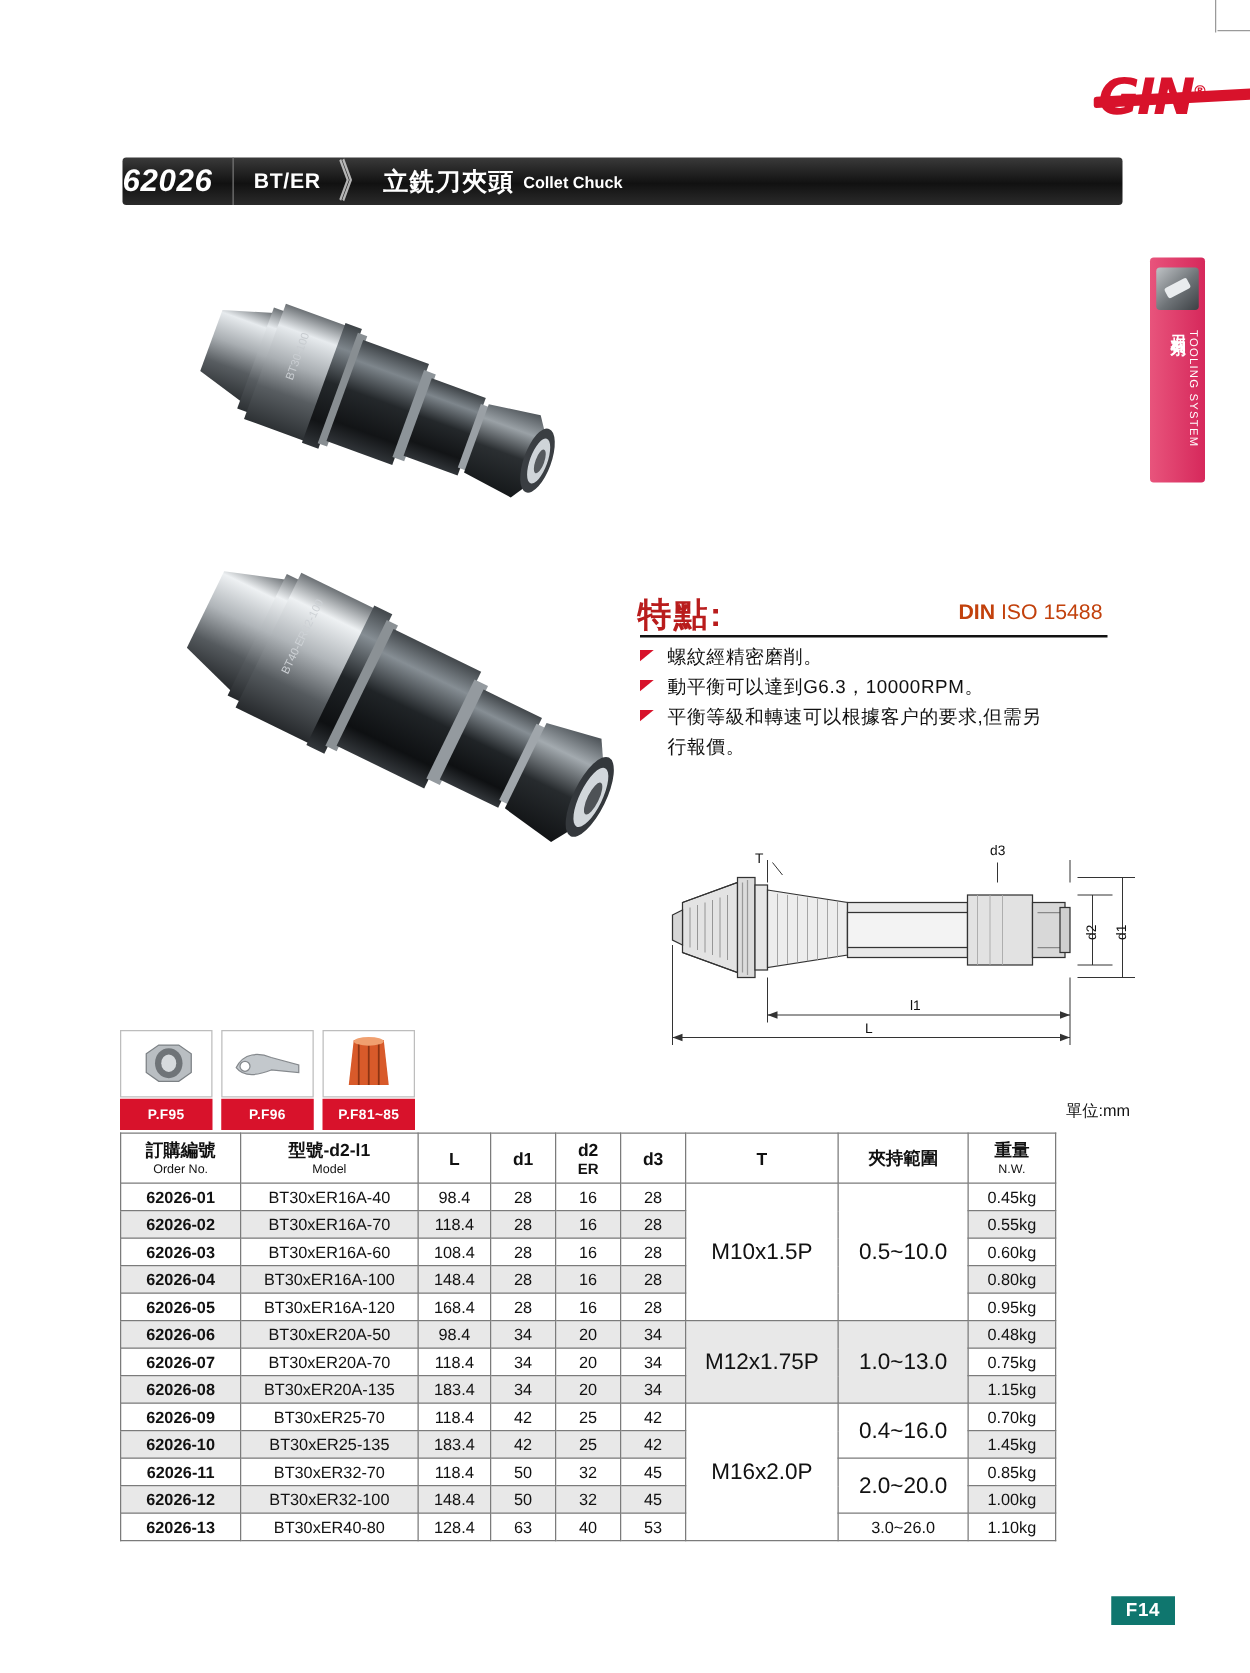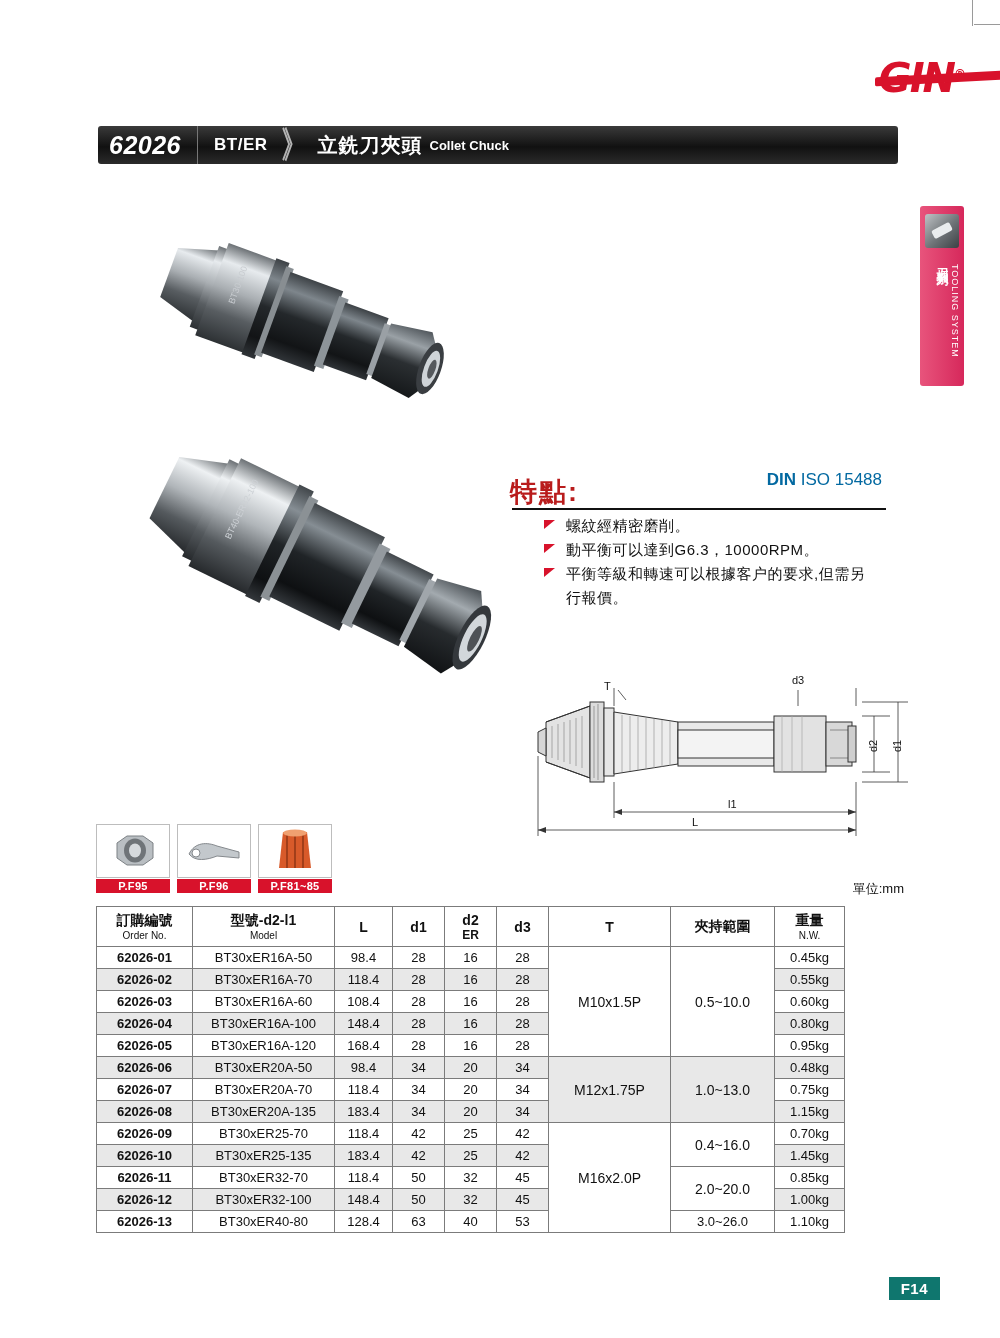--- a/index.html
+++ b/index.html
@@ -34,21 +34,21 @@
   
   .titlebar {
     position:absolute; left:98px; top:126px; width:800px; height:38px;
     background:linear-gradient(to bottom,#3a3a3a 0%, #111 55%, #2b2b2b 100%);
     border-radius:3px;
     display:flex; align-items:center;
     color:#fff;
   }
   .titlebar .code {
     font-size:25px; font-weight:bold; font-style:italic;
-    padding:0 16px 0 11px; letter-spacing:0.5px;
+    padding:0 16px 0 0; letter-spacing:0.5px;
   }
   .titlebar .sep { width:1px; height:38px; background:#777; }
   .titlebar .series {
     font-size:17px; font-weight:bold; padding:0 14px 0 16px; letter-spacing:0.5px;
   }
   .titlebar .chev {
     font-size:24px; color:#cfcfcf; font-weight:bold; padding-right:12px;
     transform:scaleY(1.5); opacity:.85;
   }
   .titlebar .name-cn { font-size:20px; font-weight:bold; letter-spacing:1px; }
@@ -83,29 +83,29 @@
   .photo { position:absolute; }
   #photo1 { left:140px; top:188px; width:330px; height:270px; }
   #photo2 { left:118px; top:432px; width:400px; height:330px; }
 
   
   .feat-title {
     position:absolute; left:510px; top:474px;
     font-size:27px; font-weight:bold; color:#b91c1c; letter-spacing:2px;
   }
   .din {
-    position:absolute; right:118px; top:470px;
-    font-size:17px; font-weight:bold; color:#0369a1;
+    position:absolute; right:118px; top:480px;
+    font-size:17px; font-weight:bold; color:#c2410c;
   }
   .din .iso { font-weight:normal; }
   .feat-rule {
     position:absolute; left:512px; top:508px; width:374px; height:2px; background:#111;
   }
   .feat-list {
-    position:absolute; left:544px; top:514px; width:400px;
+    position:absolute; left:512px; top:514px; width:400px;
     list-style:none; margin:0; padding:0;
   }
   .feat-list li {
     position:relative; padding-left:22px; font-size:15px; line-height:24px;
     color:#111; letter-spacing:.5px;
   }
   .feat-list li .mk {
     position:absolute; left:0; top:6px; width:0; height:0;
     border-left:11px solid #d8122b; border-bottom:9px solid transparent;
   }
@@ -115,21 +115,21 @@
   #drawing { position:absolute; left:530px; top:660px; width:400px; height:190px; }
 
   
   .parts { position:absolute; left:96px; top:824px; display:flex; gap:7px; }
   .part-box {
     width:74px; height:54px; border:1px solid #bdbdbd; background:#fff;
     display:flex; align-items:center; justify-content:center;
   }
   .pf-row { position:absolute; left:96px; top:879px; display:flex; gap:7px; }
   .pf {
-    width:74px; height:14px; background:#d8122b; color:#fff;
+    width:74px; height:25px; background:#d8122b; color:#fff;
     font-size:11px; font-weight:bold; display:flex; align-items:center;
     justify-content:center; letter-spacing:.3px;
   }
 
   .unit {
     position:absolute; right:96px; top:880px; font-size:13px; color:#111;
   }
 
   
   table.spec {
@@ -149,21 +149,21 @@
   .col-l      { width:58px; }
   .col-d1     { width:52px; }
   .col-d2     { width:52px; }
   .col-d3     { width:52px; }
   .col-t      { width:122px; }
   .col-range  { width:104px; }
   .col-nw     { width:70px; }
   td.ordercell { font-weight:bold; font-size:13px; }
   td.modelcell { text-align:left; padding-left:10px; font-size:13px; }
   tr.alt td { background:#e8e8e8; }
-  td.merge { font-size:14px; }
+  td.merge { font-size:18px; }
 
   .page-no {
     position:absolute; right:60px; bottom:38px;
     background:#0f766e; color:#fff; font-weight:bold; font-size:15px;
     padding:3px 12px; letter-spacing:.5px;
   }
 </style>
 </head>
 <body>
 
@@ -409,21 +409,21 @@
       <th class="col-range">夾持範圍</th>
       <th class="col-nw">
         <span>重量</span>
         <small>N.W.</small>
       </th>
     </tr>
   </thead>
   <tbody>
     <tr>
       <td class="ordercell">62026-01</td>
-      <td class="modelcell">BT30xER16A-50</td>
+      <td class="modelcell">BT30xER16A-40</td>
       <td>98.4</td>
       <td>28</td>
       <td>16</td>
       <td>28</td>
       <td class="merge" rowspan="5">M10x1.5P</td>
       <td class="merge" rowspan="5">0.5~10.0</td>
       <td>0.45kg</td>
     </tr>
     <tr class="alt">
       <td class="ordercell">62026-02</td>

